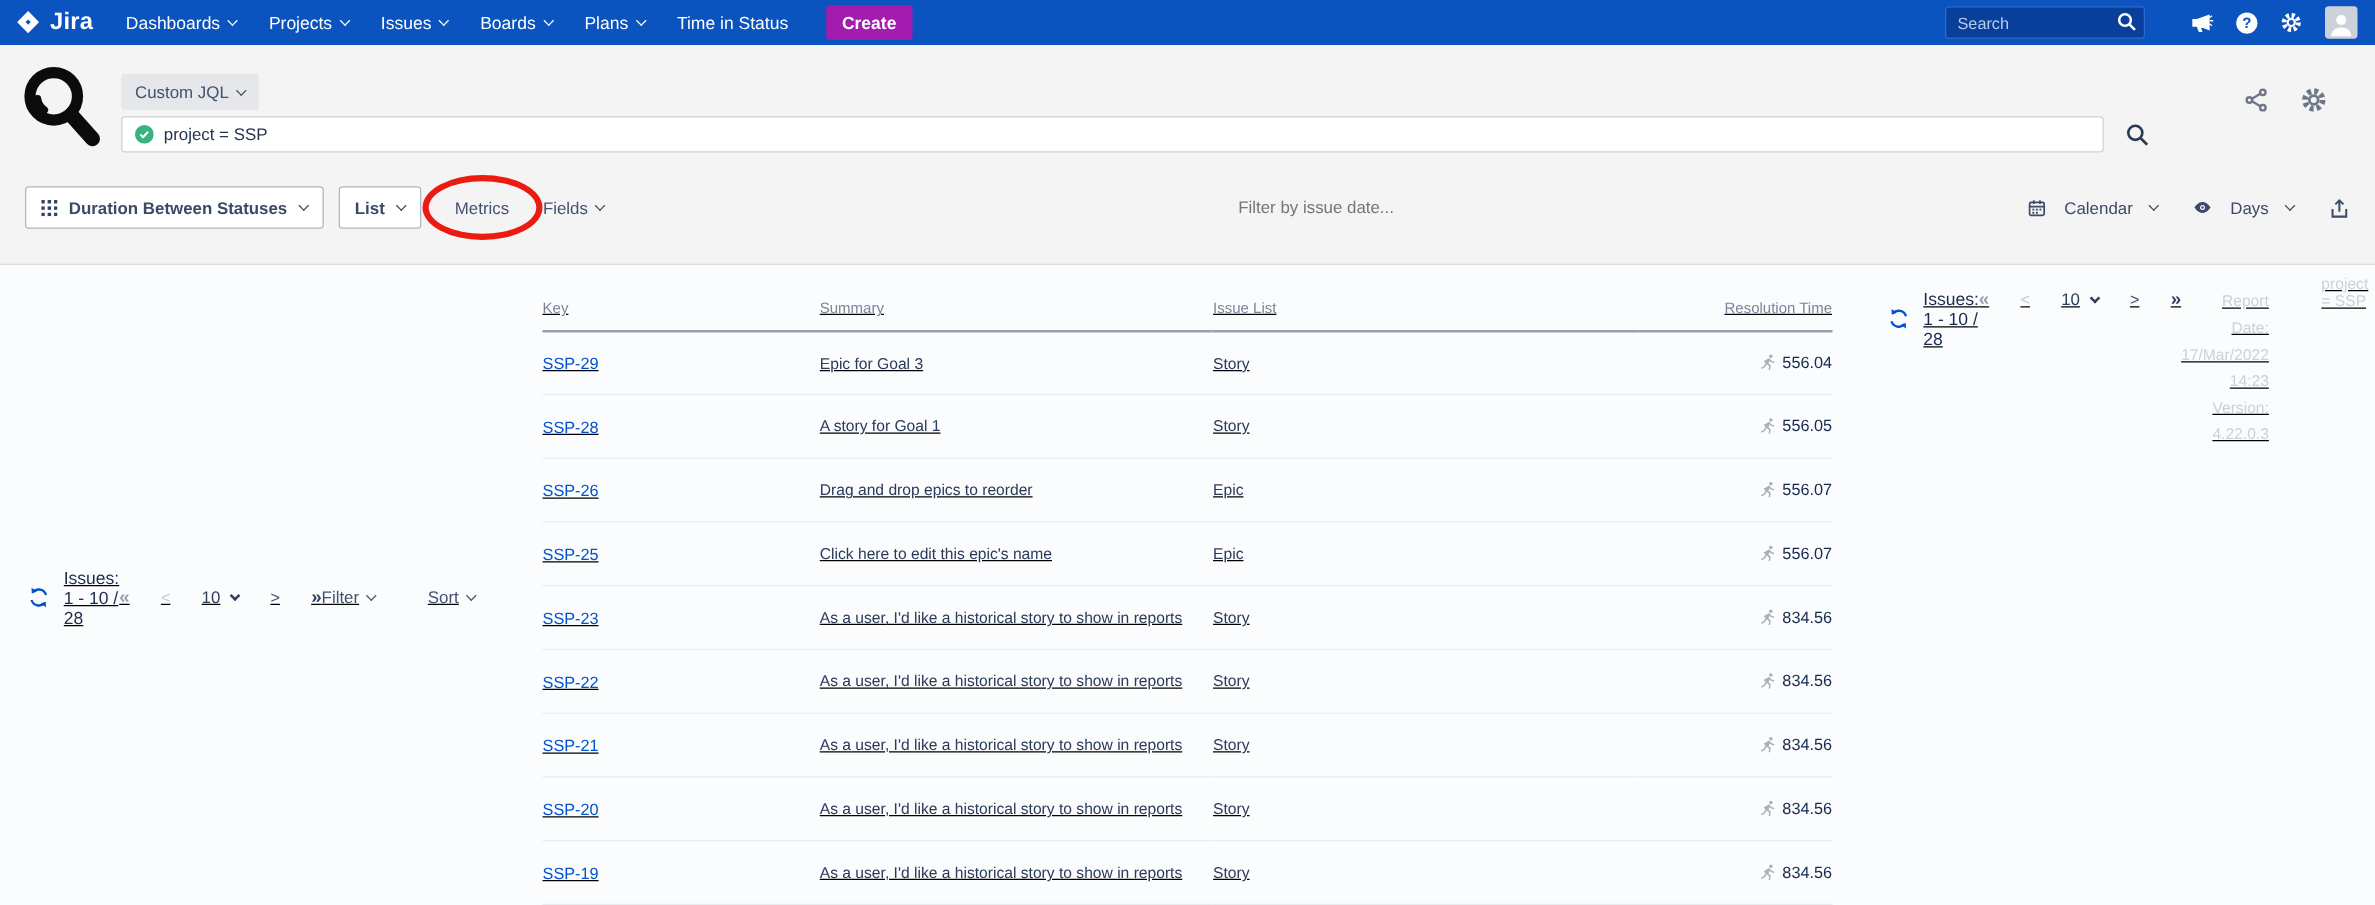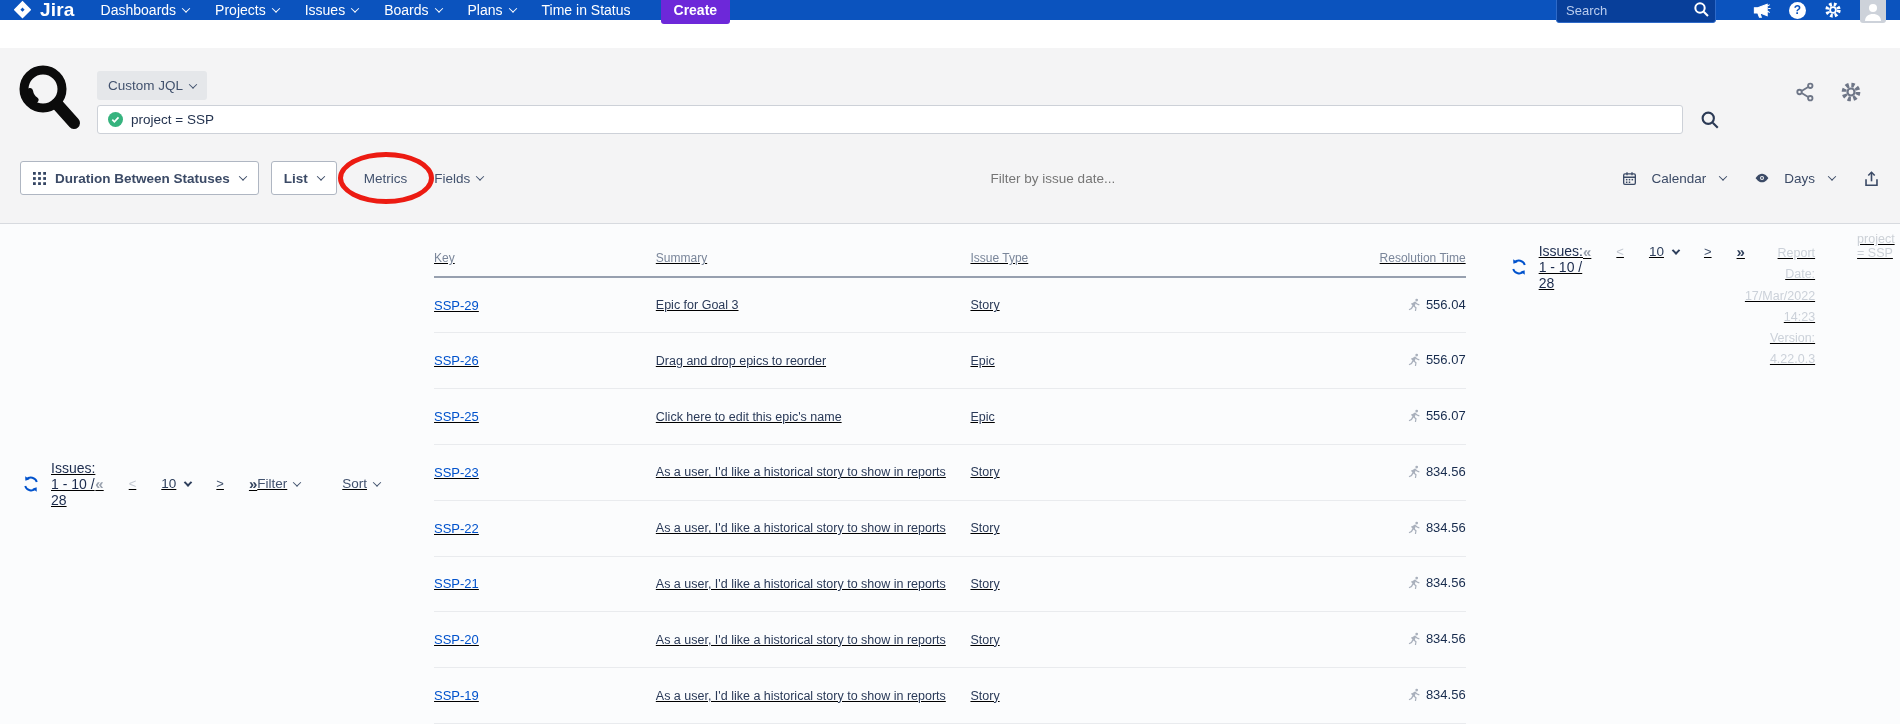--- a/index.html
+++ b/index.html
@@ -1,48 +1,48 @@
 <!DOCTYPE html>
 <html><head>
 <meta charset="utf-8">
 <style>
   * { margin:0; padding:0; box-sizing:border-box; }
   html,body { width:1900px; height:724px; overflow:hidden; background:#fff;
     font-family:"Liberation Sans", sans-serif; }
   .app { width:1900px; height:724px; display:flex; flex-direction:column; }
 
   
-  .navbar { height:20px; background:#0B53BE; display:flex; align-items:center;
+  .navbar { height:36px; background:#0B53BE; display:flex; align-items:center;
     padding:0 14px 0 12px; color:#fff; flex-shrink:0; }
   .brand { display:flex; align-items:center; gap:7px; margin-right:26px; }
   .brand svg { display:block; }
   .brand-text { font-size:19px; font-weight:600; letter-spacing:.2px; }
   .nav-item { display:flex; align-items:center; color:#fff; font-size:14px;
     margin-right:26px; cursor:pointer; white-space:nowrap; }
   .chev { display:inline-block; width:6px; height:6px;
     border-right:1.7px solid currentColor; border-bottom:1.7px solid currentColor;
     transform:rotate(45deg) translate(-1px,-1px); margin-left:7px; flex-shrink:0; }
-  .create-btn { background:#6d28d9; color:#fff; border:none; border-radius:3px;
+  .create-btn { background:#a21caf; color:#fff; border:none; border-radius:3px;
     font-size:14px; font-weight:600; padding:6px 13px; margin-left:4px; cursor:pointer;
     font-family:inherit; }
   .nav-spacer { flex:1; }
   .nav-search { position:relative; width:160px; margin-right:18px; }
   .nav-search input { width:100%; height:26px; background:#083F9A; border:1px solid #2E6AC9;
     border-radius:3px; color:#fff; font-size:13px; padding:0 28px 0 9px; font-family:inherit; }
   .nav-search input::placeholder { color:#B9CCEE; }
   .nav-search .mag { position:absolute; right:6px; top:4px; color:#fff; }
   .nav-icon { color:#fff; margin-left:18px; display:flex; align-items:center; cursor:pointer; }
   .help-badge { width:17px; height:17px; border-radius:50%; background:#fff; color:#0B53BE;
     font-size:12px; font-weight:700; display:flex; align-items:center; justify-content:center; }
   .avatar { width:26px; height:26px; border-radius:3px; background:#CDD2DA; margin-left:18px;
     overflow:hidden; display:flex; align-items:flex-end; justify-content:center; cursor:pointer; }
 
   
   .query-band { position:relative; height:176px; background:#F4F4F5;
-    border-bottom:1px solid #D7DADF; flex-shrink:0;margin-top:28px; }
+    border-bottom:1px solid #D7DADF; flex-shrink:0; }
   .big-logo { position:absolute; left:14px; top:13px; }
   .band-icons { position:absolute; right:38px; top:33px; display:flex; gap:24px; color:#6E7687; }
   .band-icons .bicon { cursor:pointer; display:flex; }
   .jql-chip { position:absolute; left:97px; top:23px; height:29px; background:#E5E7EA;
     border-radius:3px; display:inline-flex; align-items:center; padding:0 11px;
     font-size:13.5px; color:#42526E; cursor:pointer; }
   .jql-row { position:absolute; left:97px; top:57px; display:flex; align-items:center; }
   .jql-input { width:1586px; height:29px; background:#fff; border:1px solid #CDD1D8;
     border-radius:3px; display:flex; align-items:center; padding:0 10px; gap:8px;
     font-size:13.5px; color:#24334F; cursor:text; }
@@ -335,39 +335,55 @@
       <colgroup>
           <col class="col-key">
           <col class="col-sum">
           <col class="col-type">
           <col>
         </colgroup>
       <thead>
         <tr>
           <th>Key</th>
           <th>Summary</th>
-          <th>Issue Type</th>
+          <th>Issue List</th>
           <th class="col-res">Resolution Time</th>
         </tr>
       </thead>
       <tbody>
 
       <tr>
           <td><a class="key-link">SSP-29</a></td>
           <td>Epic for Goal 3</td>
           <td>Story</td>
           <td class="cell-res">
             <span class="res-inner">
               <span class="runner">
                 <svg width="13" height="13" viewBox="0 0 16 16" fill="currentColor">
                     <circle cx="10.7" cy="2.5" r="1.7"></circle>
                     <path d="M5 6.6l3.1-2c.5-.3 1.1-.2 1.5.2l1.9 2 2.7 1-.5 1.4-3.1-1.1-1.2-1.2-1 2.8 2.2 1.9-.7 4.5H8.4l.6-3.8-2.3-1.9-1.9 3-3.2 1.6-.7-1.3 2.8-1.5L5.5 9l-1.2-1-.7-1.2z"></path>
                   </svg>
               </span>
               <span>556.04</span>
+            </span>
+          </td>
+        </tr>
+          <tr>
+          <td><a class="key-link">SSP-28</a></td>
+          <td>A story for Goal 1</td>
+          <td>Story</td>
+          <td class="cell-res">
+            <span class="res-inner">
+              <span class="runner">
+                <svg width="13" height="13" viewBox="0 0 16 16" fill="currentColor">
+                    <circle cx="10.7" cy="2.5" r="1.7"></circle>
+                    <path d="M5 6.6l3.1-2c.5-.3 1.1-.2 1.5.2l1.9 2 2.7 1-.5 1.4-3.1-1.1-1.2-1.2-1 2.8 2.2 1.9-.7 4.5H8.4l.6-3.8-2.3-1.9-1.9 3-3.2 1.6-.7-1.3 2.8-1.5L5.5 9l-1.2-1-.7-1.2z"></path>
+                  </svg>
+              </span>
+              <span>556.05</span>
             </span>
           </td>
         </tr>
           <tr>
           <td><a class="key-link">SSP-26</a></td>
           <td>Drag and drop epics to reorder</td>
           <td>Epic</td>
           <td class="cell-res">
             <span class="res-inner">
               <span class="runner">

